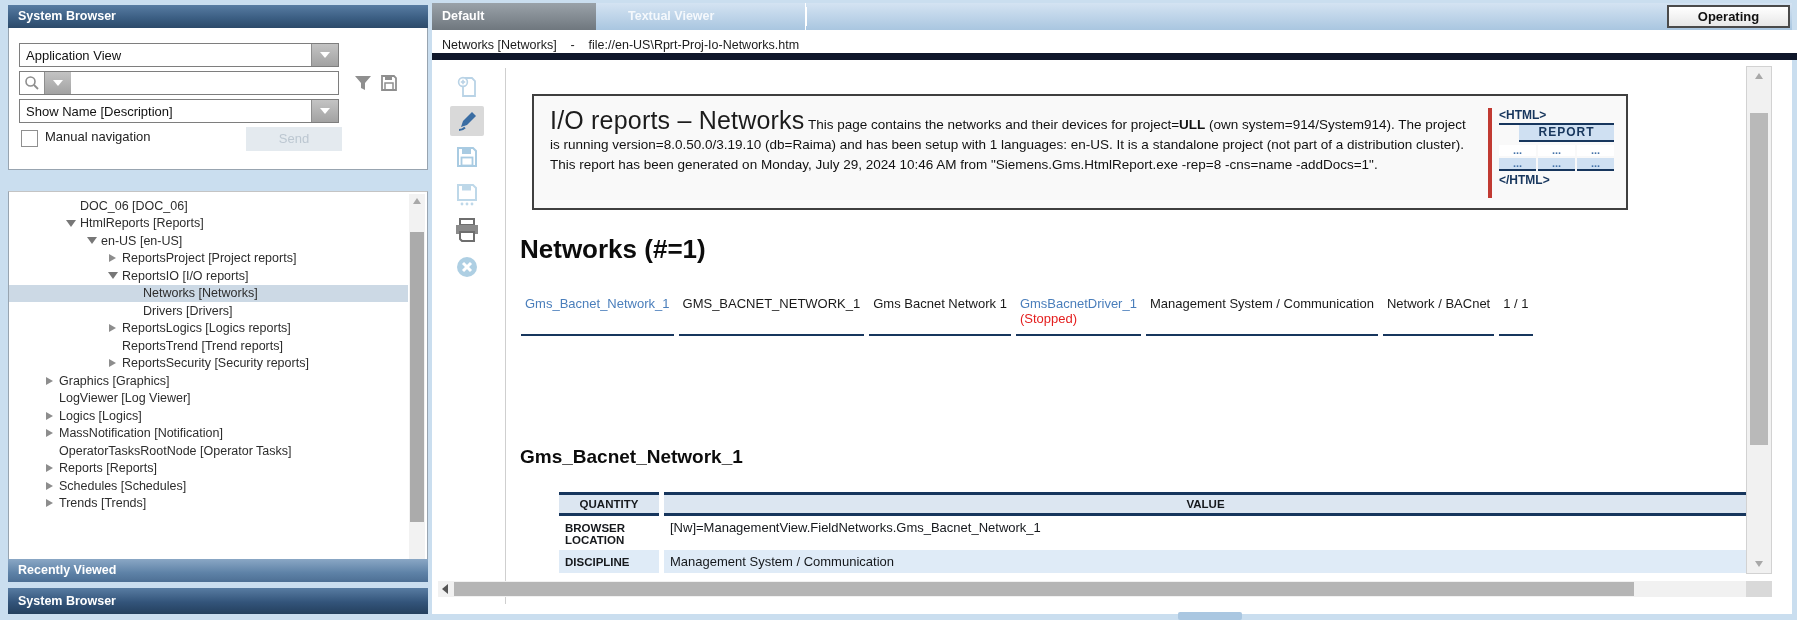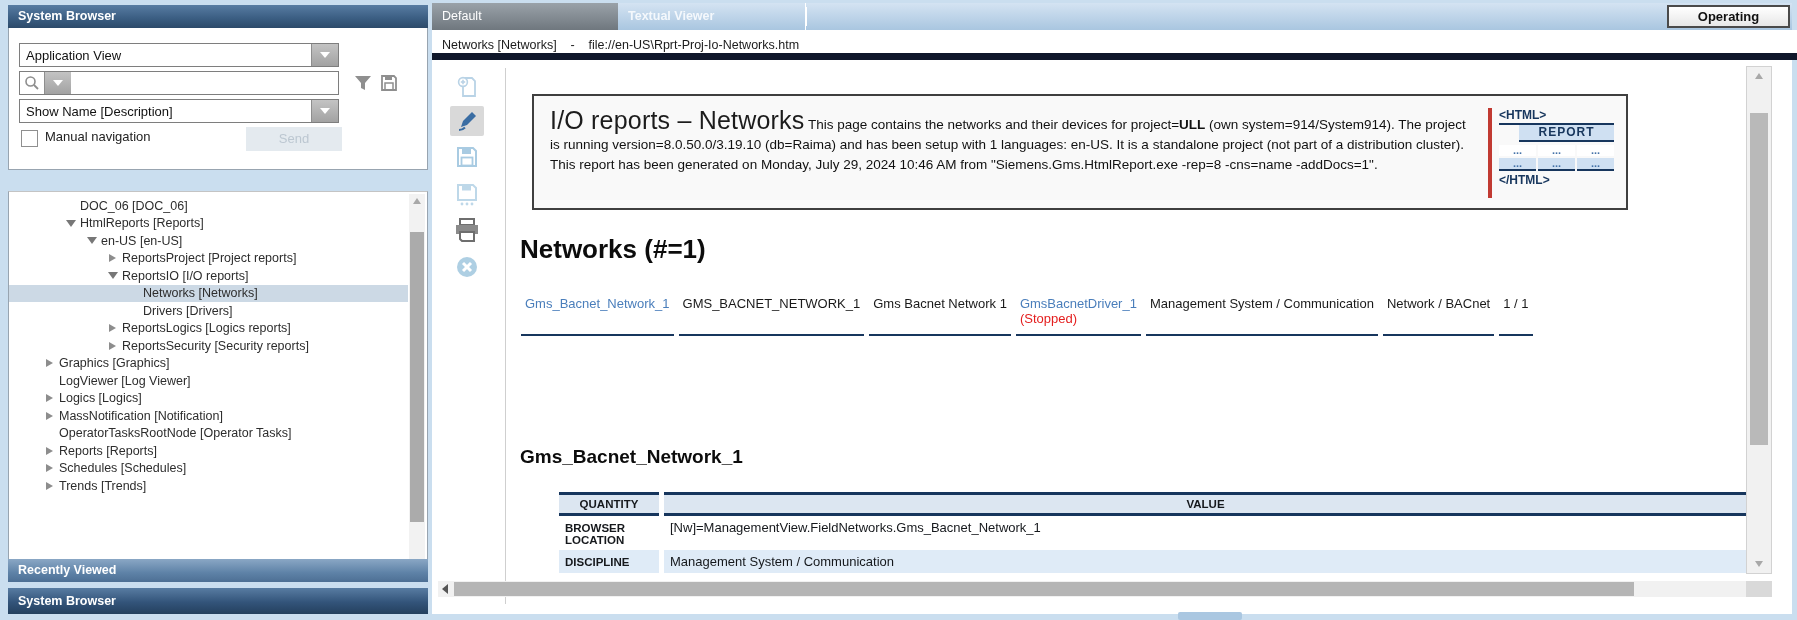--- a/index.html
+++ b/index.html
@@ -33,21 +33,21 @@
   .tree-sb{position:absolute;right:2px;top:2px;width:16px;bottom:2px;background:#f2f2f2;}
   .tree-sb .thumb{position:absolute;left:1px;right:1px;top:38px;height:290px;background:#ababab;}
   .sb-arrow{position:absolute;left:0;right:0;height:14px;display:flex;align-items:center;justify-content:center;cursor:pointer;}
   .tri-up-g{width:0;height:0;border-left:4px solid transparent;border-right:4px solid transparent;border-bottom:6px solid #a8a8a8;}
   .tri-dn-g{width:0;height:0;border-left:4px solid transparent;border-right:4px solid transparent;border-top:6px solid #a8a8a8;}
   .bar-rv{left:0;top:554px;width:420px;height:23px;background:linear-gradient(#8aa7c5,#5e82a7 60%,#4d6f94);color:#fff;font-size:12.5px;font-weight:bold;line-height:23px;padding-left:10px;box-sizing:border-box;cursor:pointer;}
   .bar-sb2{left:0;top:583px;width:420px;height:26px;background:linear-gradient(#587ca2,#33547a 55%,#24405e);color:#fff;font-size:12.5px;font-weight:bold;line-height:26px;padding-left:10px;box-sizing:border-box;cursor:pointer;}
 
   
   #tabbar{left:432px;top:3px;width:1360px;height:27px;background:linear-gradient(#d4e3f2,#a9c6e0);}
-  .tab-default{position:absolute;left:0;top:0;width:186px;height:27px;background:linear-gradient(#9aa2a9,#707density 0,#6f777e);background:linear-gradient(#9aa2a9,#6f777e);color:#fff;font-weight:normal;font-size:12.5px;line-height:27px;padding-left:10px;box-sizing:border-box;cursor:pointer;}
+  .tab-default{position:absolute;left:0;top:0;width:164px;height:27px;background:linear-gradient(#9aa2a9,#707density 0,#6f777e);background:linear-gradient(#9aa2a9,#6f777e);color:#fff;font-weight:bold;font-size:12.5px;line-height:27px;padding-left:10px;box-sizing:border-box;cursor:pointer;}
   .tab-textual{position:absolute;left:186px;top:0;width:188px;height:27px;color:#f4f8fc;font-weight:bold;font-size:12.5px;line-height:27px;padding-left:10px;box-sizing:border-box;border-right:1px solid #fff;cursor:pointer;}
   .tabsep{position:absolute;left:374px;top:4px;width:1px;height:19px;background:#fff;}
   .operating{left:1667px;top:5px;width:123px;height:23px;background:linear-gradient(#ffffff,#e7e7e7);border:2px solid #4a4a4a;box-sizing:border-box;color:#111;font-weight:bold;font-size:13px;text-align:center;line-height:19px;cursor:pointer;}
 
   
   #crumbbar{left:432px;top:30px;width:1464px;height:30px;background:#fff;border-bottom:7px solid #0f172a;box-sizing:border-box;}
   .crumbtext{position:absolute;left:10px;top:8px;font-size:12.5px;color:#1b1b1b;}
   .pin{position:absolute;right:14px;top:12px;width:22px;height:12px;}
   .pin .stem{position:absolute;left:0;top:5px;width:9px;height:2px;background:#66696d;}
   .pin .headc{position:absolute;right:0;top:0;width:12px;height:12px;border-radius:50%;background:#66696d;}
@@ -190,20 +190,24 @@
         </div>
         <div class="trow" style="padding-left: 118px;">
           <span class="expander"></span>
           <span class="tlabel">Drivers [Drivers]</span>
         </div>
         <div class="trow" style="padding-left: 97px;">
           <span class="expander">
             <span class="exp-col"></span>
           </span>
           <span class="tlabel">ReportsLogics [Logics reports]</span>
+        </div>
+        <div class="trow" style="padding-left: 97px;">
+          <span class="expander"></span>
+          <span class="tlabel">ReportsTrend [Trend reports]</span>
         </div>
         <div class="trow" style="padding-left: 97px;">
           <span class="expander">
             <span class="exp-col"></span>
           </span>
           <span class="tlabel">ReportsSecurity [Security reports]</span>
         </div>
         <div class="trow" style="padding-left: 34px;">
           <span class="expander">
             <span class="exp-col"></span>

